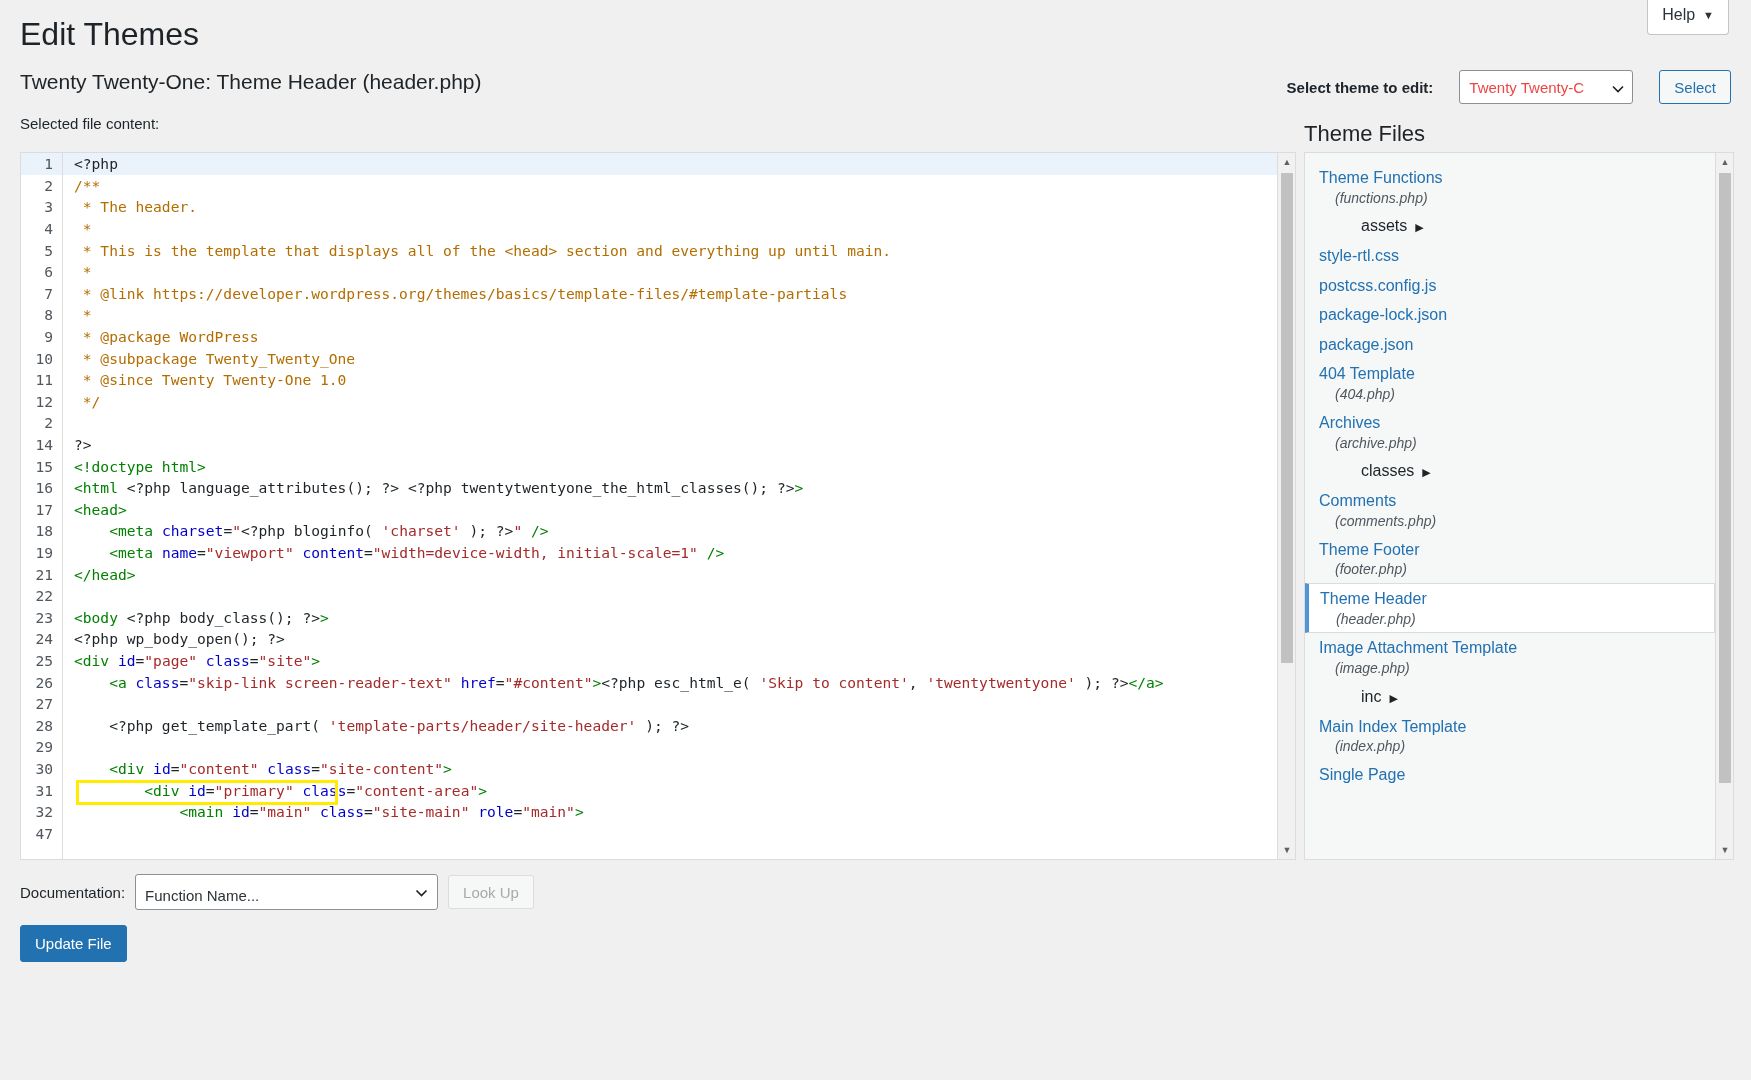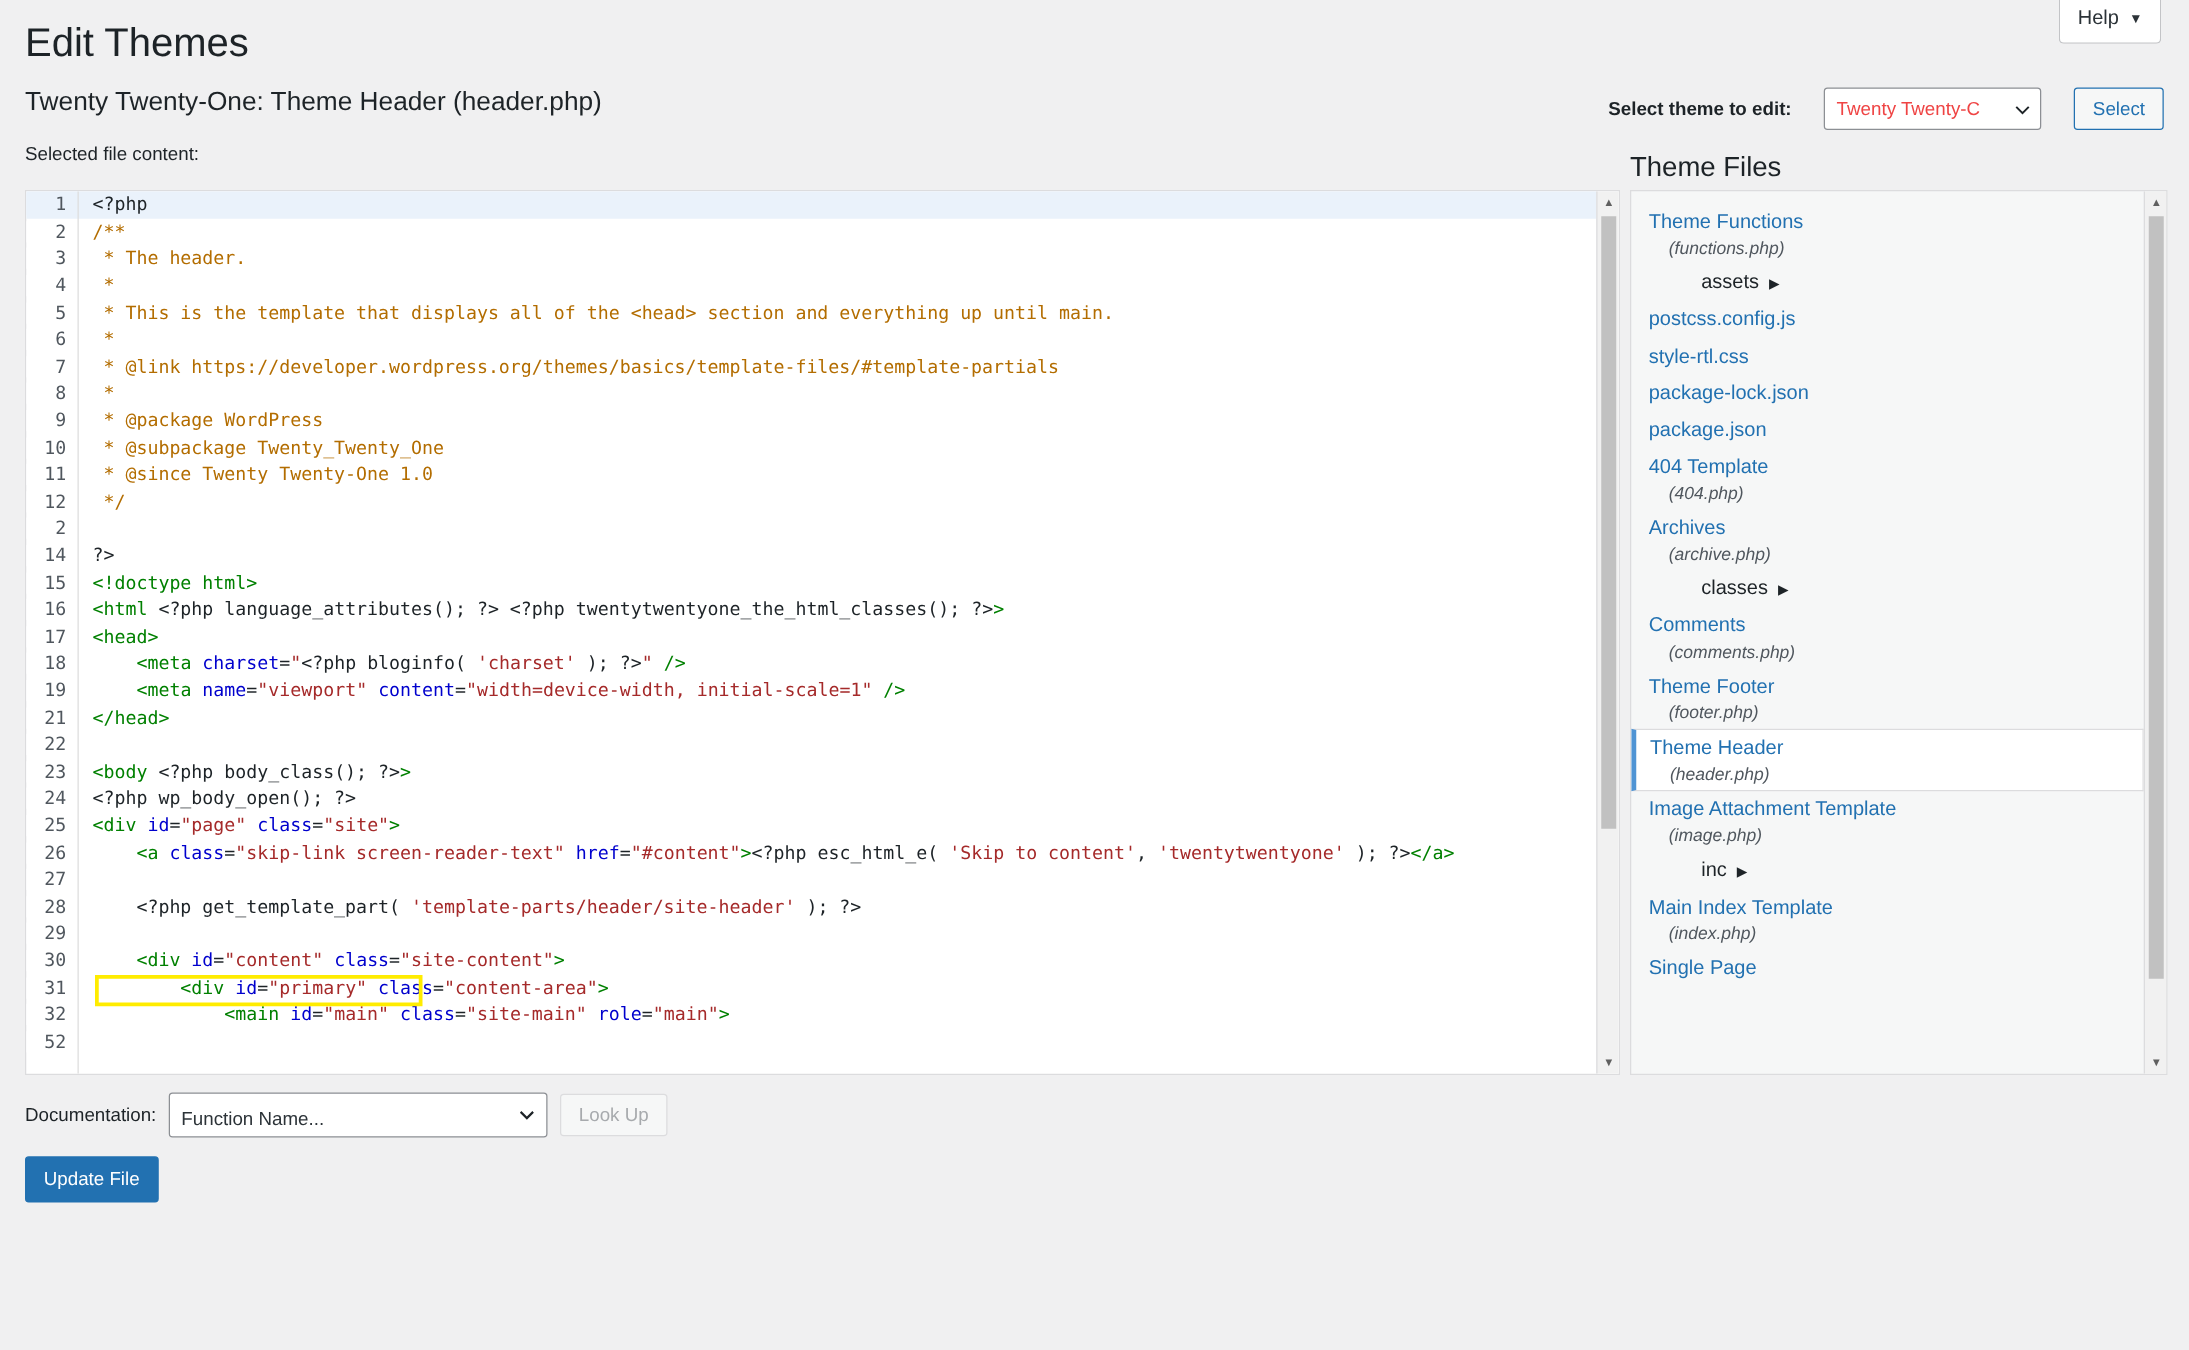--- a/index.html
+++ b/index.html
@@ -298,45 +298,45 @@
         <div class="code-line"><span class="gutter">23</span><span class="code-text"><span class="t-tag">&lt;body</span><span class="t-plain"> &lt;?php body_class(); ?&gt;</span><span class="t-tag">&gt;</span></span></div>
         <div class="code-line"><span class="gutter">24</span><span class="code-text"><span class="t-plain">&lt;?php wp_body_open(); ?&gt;</span></span></div>
         <div class="code-line"><span class="gutter">25</span><span class="code-text"><span class="t-tag">&lt;div </span><span class="t-attr">id</span><span class="t-plain">=</span><span class="t-str">"page"</span><span class="t-plain"> </span><span class="t-attr">class</span><span class="t-plain">=</span><span class="t-str">"site"</span><span class="t-tag">&gt;</span></span></div>
         <div class="code-line"><span class="gutter">26</span><span class="code-text"><span class="t-plain">    </span><span class="t-tag">&lt;a </span><span class="t-attr">class</span><span class="t-plain">=</span><span class="t-str">"skip-link screen-reader-text"</span><span class="t-plain"> </span><span class="t-attr">href</span><span class="t-plain">=</span><span class="t-str">"#content"</span><span class="t-tag">&gt;</span><span class="t-plain">&lt;?php esc_html_e( </span><span class="t-str">'Skip to content'</span><span class="t-plain">, </span><span class="t-str">'twentytwentyone'</span><span class="t-plain"> ); ?&gt;</span><span class="t-tag">&lt;/a&gt;</span></span></div>
         <div class="code-line"><span class="gutter">27</span><span class="code-text"></span></div>
         <div class="code-line"><span class="gutter">28</span><span class="code-text"><span class="t-plain">    &lt;?php get_template_part( </span><span class="t-str">'template-parts/header/site-header'</span><span class="t-plain"> ); ?&gt;</span></span></div>
         <div class="code-line"><span class="gutter">29</span><span class="code-text"></span></div>
         <div class="code-line"><span class="gutter">30</span><span class="code-text"><span class="t-plain">    </span><span class="t-tag">&lt;div </span><span class="t-attr">id</span><span class="t-plain">=</span><span class="t-str">"content"</span><span class="t-plain"> </span><span class="t-attr">class</span><span class="t-plain">=</span><span class="t-str">"site-content"</span><span class="t-tag">&gt;</span></span></div>
         <div class="code-line"><span class="gutter">31</span><span class="code-text"><span class="t-plain">        </span><span class="t-tag">&lt;div </span><span class="t-attr">id</span><span class="t-plain">=</span><span class="t-str">"primary"</span><span class="t-plain"> </span><span class="t-attr">class</span><span class="t-plain">=</span><span class="t-str">"content-area"</span><span class="t-tag">&gt;</span></span></div>
         <div class="code-line"><span class="gutter">32</span><span class="code-text"><span class="t-plain">            </span><span class="t-tag">&lt;main </span><span class="t-attr">id</span><span class="t-plain">=</span><span class="t-str">"main"</span><span class="t-plain"> </span><span class="t-attr">class</span><span class="t-plain">=</span><span class="t-str">"site-main"</span><span class="t-plain"> </span><span class="t-attr">role</span><span class="t-plain">=</span><span class="t-str">"main"</span><span class="t-tag">&gt;</span></span></div>
-        <div class="code-line"><span class="gutter">52</span><span class="code-text"></span></div>
+        <div class="code-line"><span class="gutter">47</span><span class="code-text"></span></div>
       </div>
     <div class="gutter-sep"></div>
     <div class="hl-box"></div>
     <div class="ed-scroll">
       <div class="sb-arrow up">▲</div>
       <div class="sb-thumb" style="top:20px; height:490px;"></div>
       <div class="sb-arrow down">▼</div>
     </div>
   </div>
 
   <div class="files-box">
     <div class="files-list" id="files-list">
         <div class="file-item">
           <div class="f-name">Theme Functions</div>
           <div class="f-sub">(functions.php)</div>
         </div>
         <div class="file-item folder">
           <div class="f-name">assets<span class="arrow">▶</span></div>
         </div>
         <div class="file-item">
+          <div class="f-name">style-rtl.css</div>
+        </div>
+        <div class="file-item">
           <div class="f-name">postcss.config.js</div>
-        </div>
-        <div class="file-item">
-          <div class="f-name">style-rtl.css</div>
         </div>
         <div class="file-item">
           <div class="f-name">package-lock.json</div>
         </div>
         <div class="file-item">
           <div class="f-name">package.json</div>
         </div>
         <div class="file-item">
           <div class="f-name">404 Template</div>
           <div class="f-sub">(404.php)</div>

